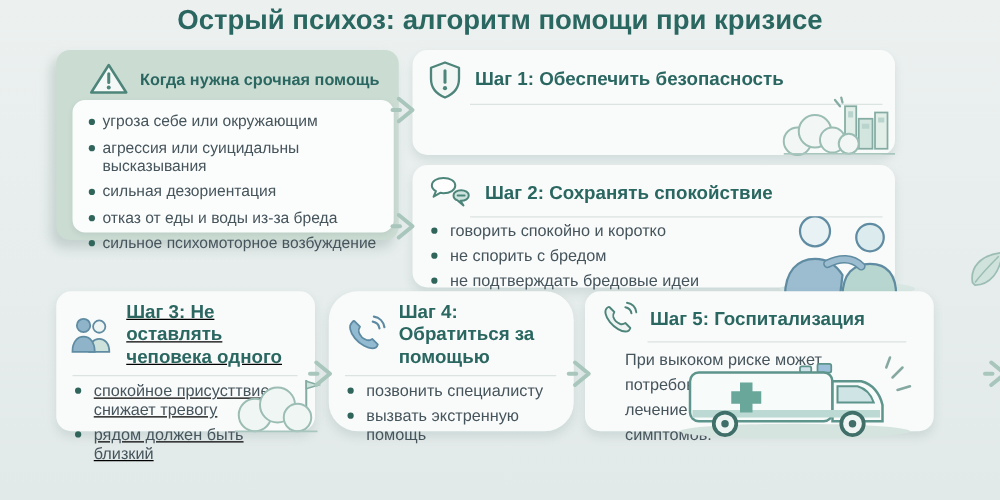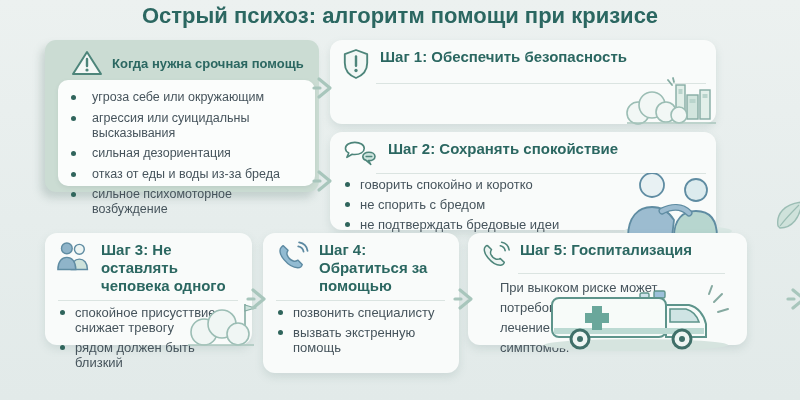--- a/index.html
+++ b/index.html
@@ -25,42 +25,42 @@
   .urgent-listbox {
     position: absolute; left: 13px; right: 4px; top: 40px; bottom: 6px;
     background: #fbfdfc; border-radius: 10px; padding: 8px 2px 0 0;
     box-shadow: 0 2px 4px rgba(105,132,127,.15);
   }
   
   .card {
     position: absolute; background: #f9fbfa; border-radius: 12px;
     box-shadow: 0 4px 8px rgba(108,138,132,.18);
   }
-  .card .head { display: flex; gap: 10px; padding: 8px 12px 2px 12px; }
+  .card .head { display: flex; align-items: center; gap: 10px; padding: 8px 12px 2px 12px; }
   .ctitle { font-size: 15px; font-weight: 700; color: #2b6761; line-height: 1.2; }
   .divider { height: 1px; background: #dbe4e1; }
   #card1 { left: 330px; top: 40px;  width: 386px; height: 84px; }
   #card2 { left: 330px; top: 132px; width: 386px; height: 98px; }
-  #card3 { left: 45px;  top: 233px; width: 207px; height: 112px; }
-  #card4 { left: 263px; top: 233px; width: 196px; height: 140px; }
+  #card3 { left: 45px;  top: 233px; width: 207px; height: 112px; text-decoration: underline; }
+  #card4 { left: 263px; top: 233px; width: 196px; height: 112px; border-radius: 23px; }
   #card5 { left: 468px; top: 233px; width: 279px; height: 112px; }
   #card1 .divider, #card2 .divider { margin: 1px 10px 3px 46px; }
   #card3 .divider, #card4 .divider { margin: 3px 14px 4px 13px; }
   #card5 .divider { margin: 1px 22px 4px 50px; }
   
   ul.blist { list-style: none; margin: 2px 0 0 0; }
   .blist li {
     position: relative; padding-left: 30px; padding-right: 6px;
     font-size: 13px; line-height: 15px; color: #46545c; margin-bottom: 5px;
   }
   .blist li::before {
     content: ""; position: absolute; left: 15px; top: 5px;
     width: 5px; height: 5px; border-radius: 50%; background: #30655c;
   }
-  .urgent-listbox .blist li { font-size: 12.5px; padding-left: 34px; margin-bottom: 5.5px; }
+  .urgent-listbox .blist li { font-size: 12.5px; padding-left: 24px; margin-bottom: 5.5px; }
   .urgent-listbox .blist li::before { left: 13px; }
   #card5 .body {
     margin: 3px 60px 0 32px; max-width: 252px;
     font-size: 13px; line-height: 20px; color: #46545c;
   }
   
   .icon svg { display: block; }
   .illu { position: absolute; pointer-events: none; }
   #illu-city   { right: -6px;  bottom: -3px; width: 98px;  height: 50px; }
   #illu-people { right: -18px; bottom: -7px; width: 112px; height: 64px; }

